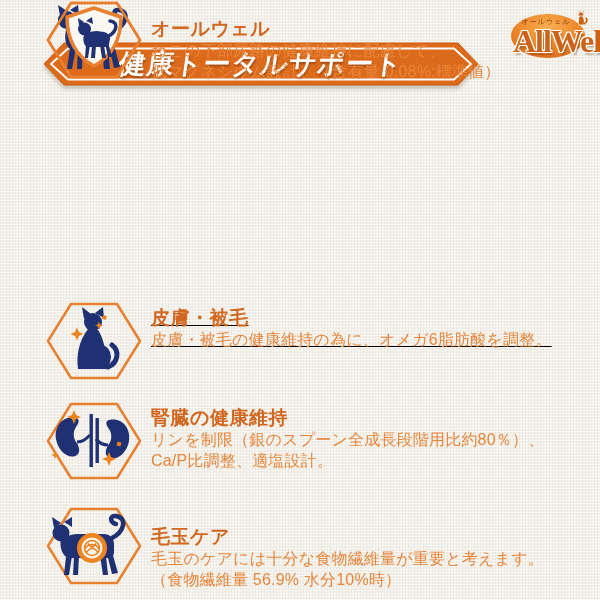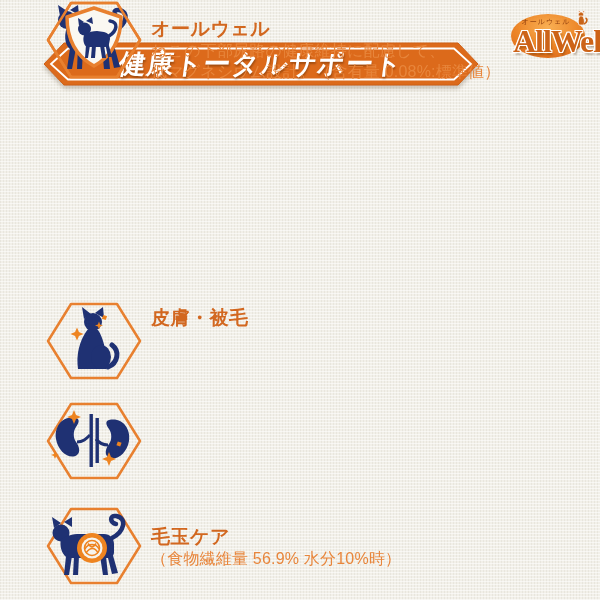--- a/index.html
+++ b/index.html
@@ -39,21 +39,21 @@
   .logo-cat{position:absolute;right:7px;top:0px;}
   
   .section{position:absolute;left:46px;display:flex;gap:9px;}
   .section:nth-of-type(1){top:117px;}
   .section:nth-of-type(2){top:207px;}
   .section:nth-of-type(3){top:301px;}
   .section:nth-of-type(4){top:401px;}
   .section:nth-of-type(5){top:506px;}
   .sec-text{padding-top:18px;}
   .section:nth-of-type(2) .sec-text{padding-top:11px;}
-  .section:nth-of-type(3) .sec-text{padding-top:6px;}
+  .section:nth-of-type(3) .sec-text{padding-top:6px;text-decoration:underline;}
   .section:nth-of-type(4) .sec-text{padding-top:6px;}
   .section:nth-of-type(5) .sec-text{padding-top:20px;}
   .sec-title{font-size:19px;line-height:22px;font-weight:bold;color:#d2671f;letter-spacing:.5px;}
   .sec-line{font-size:16px;line-height:21px;color:#e8863c;letter-spacing:.2px;}
 </style>
 </head>
 <body>
 
 <div class="banner">
   <svg width="434" height="44" viewBox="0 0 434 44">
@@ -99,20 +99,21 @@
       <path d="M62,66 C72,62 74,50 66,44" fill="none" stroke="#1f3173" stroke-width="5" stroke-linecap="round"></path>
     </g>
     <g fill="#ee8420">
       <path d="M31,26.5 L32.9,31.1 L37.5,33 L32.9,34.9 L31,39.5 L29.1,34.9 L24.5,33 L29.1,31.1 Z"></path>
       <path d="M53,20.5 L54.1,23.4 L57,24.5 L54.1,25.6 L53,28.5 L51.9,25.6 L49,24.5 L51.9,23.4 Z"></path>
       <rect x="56.5" y="14.5" width="4" height="4" transform="rotate(20 58.5 16.5)"></rect>
     </g>
   </svg>
   <div class="sec-text">
     <div class="sec-title">皮膚・被毛</div>
+    <div class="sec-line">皮膚・被毛の健康維持の為に、オメガ6脂肪酸を調整。</div>
   </div>
 </div>
 
 <div class="section">
   <svg width="96" height="80" viewBox="0 0 96 80">
     <polygon points="2,40 25,3 71,3 94,40 71,77 25,77" fill="none" stroke="#e8802f" stroke-width="2.5" stroke-linejoin="round"></polygon>
     <g fill="#1f3173">
       <path d="M30,17 C17,14 8,25 10,38 C12,51 24,59 31,54 C35,51 33,45 30,41 C27,37 27,30 30,26 C33,22 34,18 30,17 Z"></path>
       <path d="M63,19 C76,16 85,27 83,40 C81,53 69,61 62,56 C58,53 60,47 63,43 C66,39 66,32 63,28 C60,24 59,20 63,19 Z"></path>
       <rect x="43.5" y="13" width="3.4" height="53"></rect>
@@ -120,20 +121,25 @@
       <path d="M31,41 C37,41 40,38 44,34" fill="none" stroke="#1f3173" stroke-width="3"></path>
       <path d="M62,44 C56,44 53,42 50,38" fill="none" stroke="#1f3173" stroke-width="3"></path>
     </g>
     <g fill="#ee8420">
       <path d="M28,9 L30,14 L35,16 L30,18 L28,23 L26,18 L21,16 L26,14 Z"></path>
       <path d="M63,51 L65,56 L70,58 L65,60 L63,65 L61,60 L56,58 L61,56 Z"></path>
       <path d="M9,50 L10.2,53 L13,54 L10.2,55 L9,58 L7.8,55 L5,54 L7.8,53 Z"></path>
       <rect x="71" y="41" width="4" height="4" transform="rotate(20 73 43)"></rect>
     </g>
   </svg>
+  <div class="sec-text">
+    <div class="sec-title">腎臓の健康維持</div>
+    <div class="sec-line">リンを制限（銀のスプーン全成長段階用比約80％）、</div>
+    <div class="sec-line">Ca/P比調整、適塩設計。</div>
+  </div>
 </div>
 
 <div class="section">
   <svg width="96" height="80" viewBox="0 0 96 80">
     <polygon points="2,40 25,3 71,3 94,40 71,77 25,77" fill="none" stroke="#e8802f" stroke-width="2.5" stroke-linejoin="round"></polygon>
     <g fill="#1f3173">
       <polygon points="8,22 6,11 15,17"></polygon>
         <polygon points="18,16 26,11 26,21"></polygon>
       <circle cx="15" cy="27" r="8.5"></circle>
       <path d="M15,33 C20,30 26,28 34,28 L58,28 C64,28 68,33 68,38 L68,46 C68,50 65,52 61,52 L22,52 C17,50 13,42 15,33 Z"></path>
@@ -147,20 +153,21 @@
     <circle cx="46" cy="42" r="10.5" fill="#f6f4ee"></circle>
     <g fill="none" stroke="#ee8420" stroke-width="1.6">
       <circle cx="46" cy="42" r="7.5"></circle>
       <path d="M39,43 C42,37 50,37 53,43"></path>
       <path d="M40,47 C44,41 49,41 52,47"></path>
       <path d="M42,37.5 C45,42 47,42 50,37.5"></path>
     </g>
   </svg>
   <div class="sec-text">
     <div class="sec-title">毛玉ケア</div>
+    <div class="sec-line">毛玉のケアには十分な食物繊維量が重要と考えます。</div>
     <div class="sec-line">（食物繊維量 56.9% 水分10%時）</div>
   </div>
 </div>
 
 <div class="section">
   <svg width="96" height="80" viewBox="0 0 96 80">
     <polygon points="2,40 25,3 71,3 94,40 71,77 25,77" fill="none" stroke="#e8802f" stroke-width="2.5" stroke-linejoin="round"></polygon>
     <g fill="#1f3173">
       <polygon points="14,16 12,5 21,11"></polygon>
         <polygon points="24,10 32,5 33,15"></polygon>

